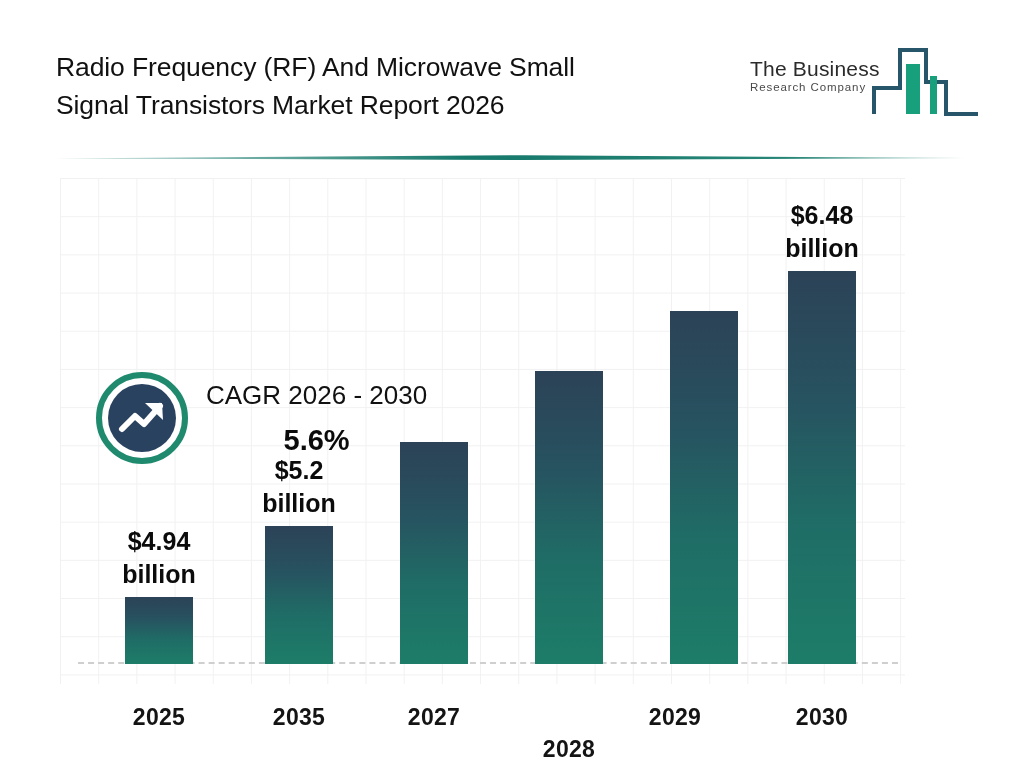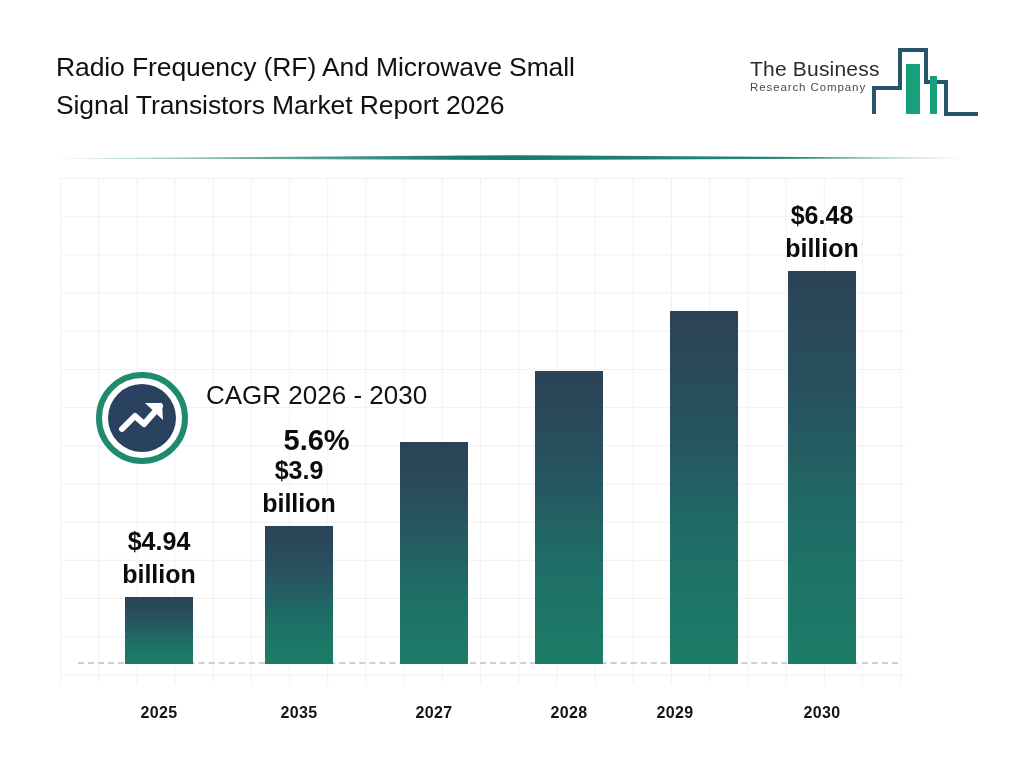--- a/index.html
+++ b/index.html
@@ -82,21 +82,21 @@
   }
   .bar-label.wide { width:190px; }
   .bar-label .lbl-line { display:block; }
 
   
   #xaxis { position:absolute; left:60px; top:546px; width:845px; height:40px; }
   .xtick {
     position:absolute;
     width:120px;
     text-align:center;
-    font-size:16px;
+    font-size:23px;
     font-weight:700;
     color:#141414;
     letter-spacing:0.3px;
   }
 
   
   #cagr { position:absolute; left:96px; top:214px; width:400px; height:90px;text-align:center; }
   #cagr-icon { position:absolute; left:0; top:0; width:92px; height:92px; }
   #cagr-text { position:absolute; left:110px; top:6px; }
   #cagr-period {
@@ -160,21 +160,21 @@
     <div class="bar-slot" style="left:65px;">
       <div class="bar-label wide" style="bottom:73px;margin-top:34px;">
         <span class="lbl-line">$4.94</span>
         <span class="lbl-line">billion</span>
       </div>
       <div class="bar" style="height:67px;"></div>
     </div>
 
     <div class="bar-slot" style="left:205px;">
       <div class="bar-label wide" style="bottom:144px;">
-        <span class="lbl-line">$3.9</span>
+        <span class="lbl-line">$5.2</span>
         <span class="lbl-line">billion</span>
       </div>
       <div class="bar" style="height:138px;"></div>
     </div>
 
     <div class="bar-slot" style="left:340px;">
       <div class="bar" style="height:222px;"></div>
     </div>
 
     <div class="bar-slot" style="left:475px;">
@@ -192,21 +192,21 @@
       </div>
       <div class="bar" style="height:393px;"></div>
     </div>
 
   </div>
 
   <div id="xaxis">
     <div class="xtick" style="left:39px;">2025</div>
     <div class="xtick" style="left:179px;">2035</div>
     <div class="xtick" style="left:314px;">2027</div>
-    <div class="xtick" style="left:449px;">2028</div>
+    <div class="xtick" style="left:449px;margin-top:32px;">2028</div>
     <div class="xtick" style="left:555px;">2029</div>
     <div class="xtick" style="left:702px;">2030</div>
   </div>
 
   <div id="cagr">
     <div id="cagr-icon">
       <svg width="92" height="92" viewBox="0 0 92 92">
         <circle cx="46" cy="46" r="43" fill="#ffffff" stroke="#1f8a6d" stroke-width="6"></circle>
         <circle cx="46" cy="46" r="34" fill="#294260"></circle>
         <polyline points="26,57 39,44 48,52 64,34" fill="none" stroke="#ffffff" stroke-width="6" stroke-linejoin="round" stroke-linecap="round"></polyline>

